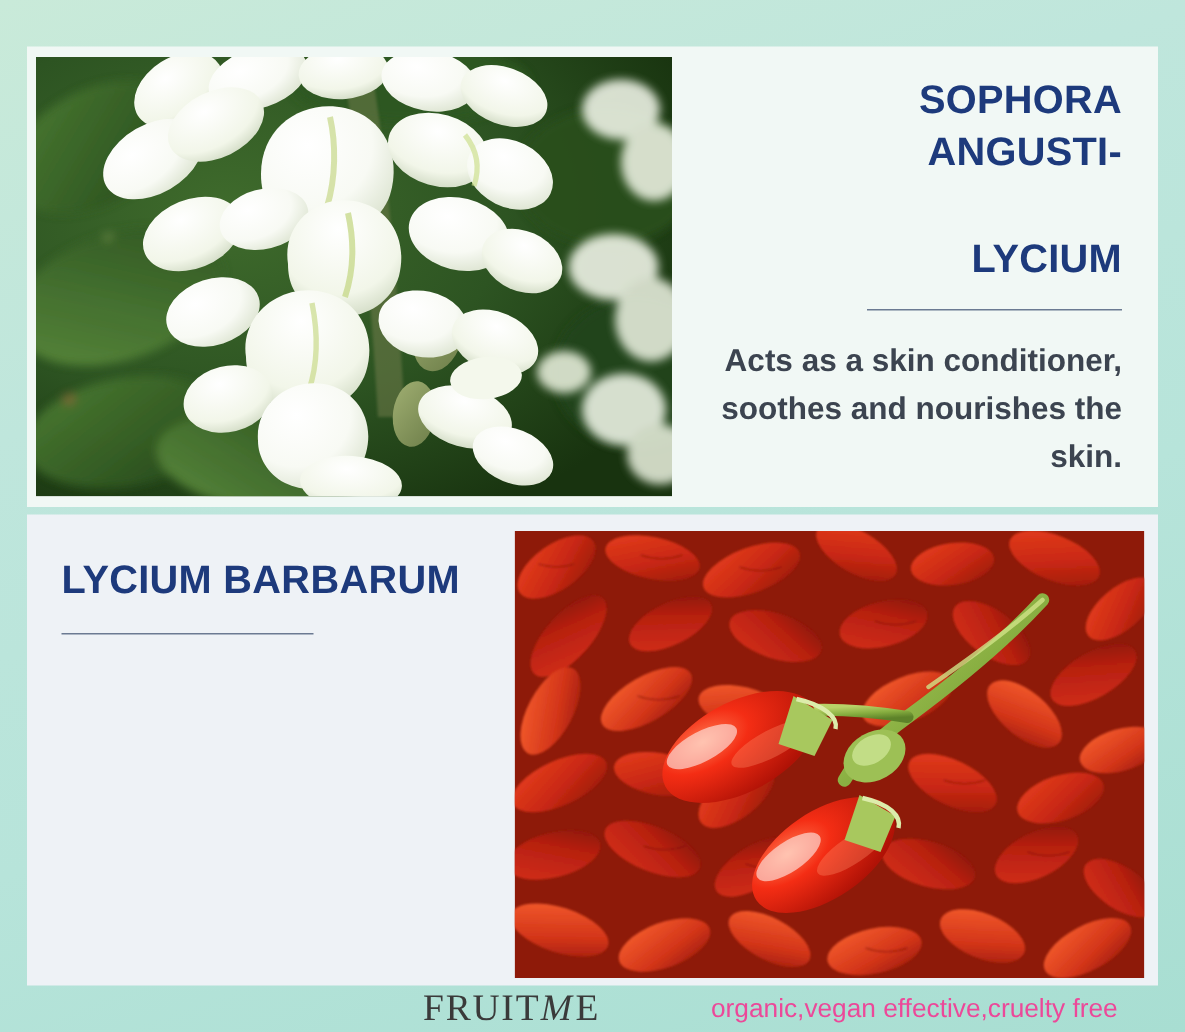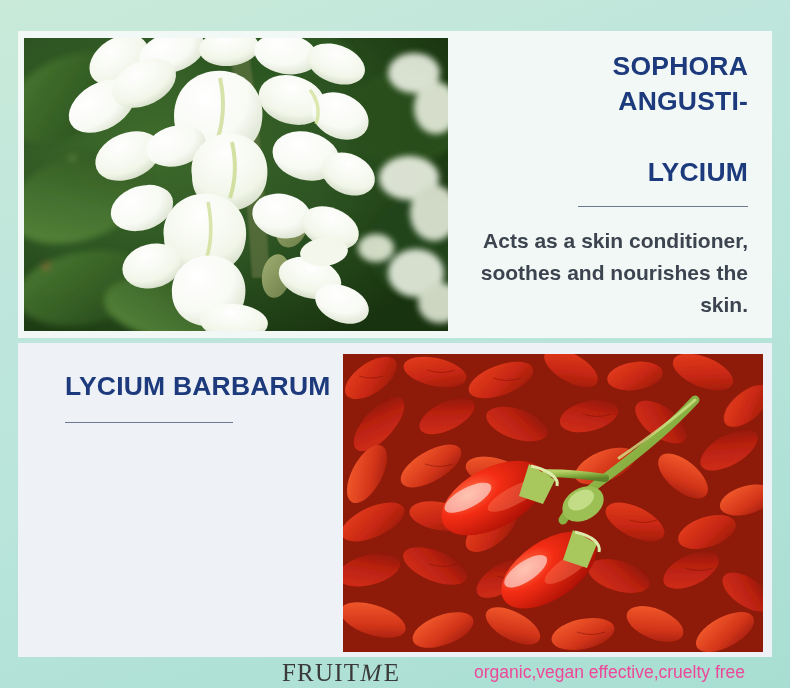--- a/index.html
+++ b/index.html
@@ -83,21 +83,20 @@
   }
   .card2-text {
     position: absolute;
     left: 0;
     top: 0;
     width: 330px;
     height: 314px;
     padding: 26px 20px 0 23px;
     box-sizing: border-box;
     text-align: left;
-    margin-left: 24px;
   }
   .card2 .divider {
     margin: 18px auto 0 0;
     width: 168px;
   }
   .card2-photo-wrap {
     position: absolute;
     left: 325px;
     top: 11px;
     width: 420px;

